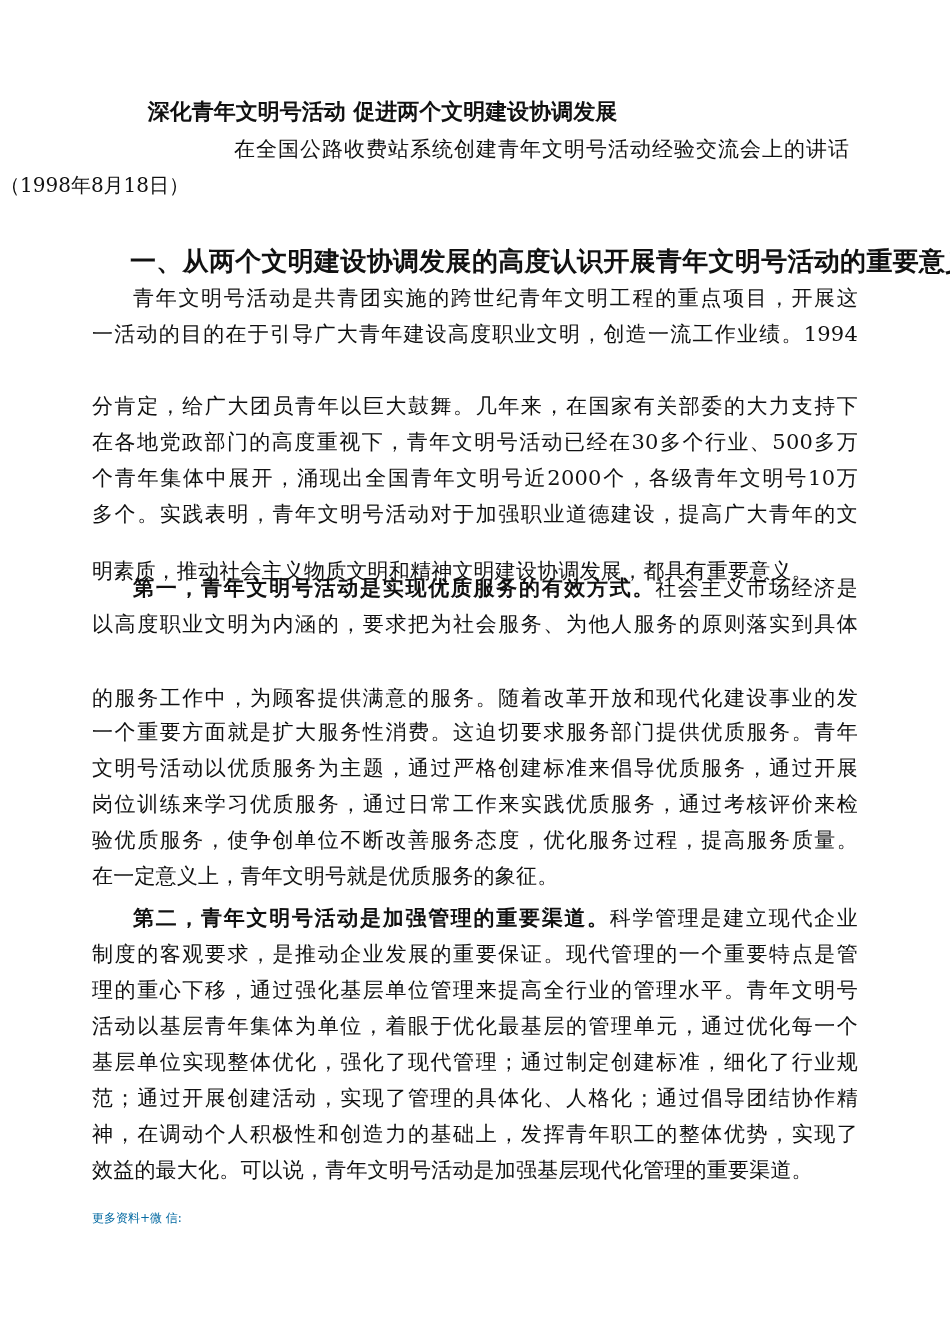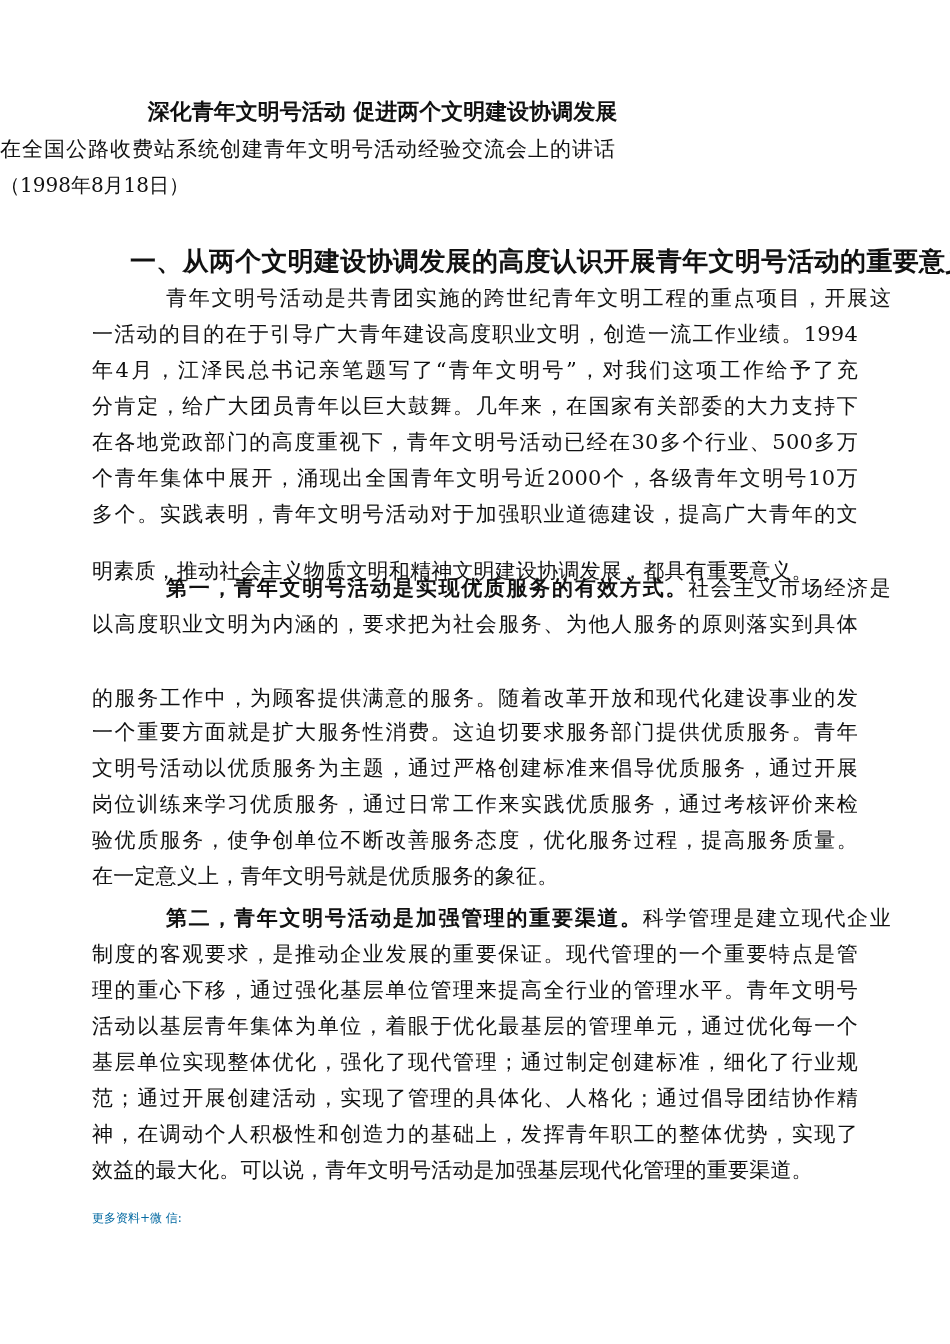--- a/index.html
+++ b/index.html
@@ -1,40 +1,39 @@
 <!DOCTYPE html>
 <html><head>
   <meta charset="utf-8">
   <style>
     html, body { margin: 0; padding: 0; background: #ffffff; }
     body { width: 950px; height: 1344px; position: relative; overflow: hidden; font-family: "DejaVu Serif", "Liberation Serif", serif; color: #111; }
     .page { position: absolute; left: 0; top: 0; width: 950px; height: 1344px; }
     .title { position: absolute; left: 0; width: 765px; top: 96px; text-align: center; font-size: 22px; font-weight: bold; letter-spacing: 0px; line-height: 30px; }
-    .subtitle { position: absolute; left: 0; width: 850px; top: 134px; text-align: left; font-size: 21px; line-height: 30px; letter-spacing: 1px; }
+    .subtitle { position: absolute; left: 0; width: 850px; top: 134px; text-align: right; font-size: 21px; line-height: 30px; letter-spacing: 1px; }
     .date { position: absolute; left: 0; width: 950px; top: 170px; text-align: left; font-size: 20px; line-height: 30px; }
     .section-heading { position: absolute; left: 130px; top: 246px; font-size: 26px; font-weight: bold; line-height: 30px; font-family: "DejaVu Sans", "Liberation Sans", sans-serif; white-space: nowrap; letter-spacing: 0.3px; }
     .line { position: absolute; left: 92px; width: 766px; height: 36px; font-size: 21px; line-height: 36px; white-space: nowrap; text-align: justify; text-align-last: justify; letter-spacing: 0.2px; }
-    .line.indent { left: 133px; width: 725px; margin-left: 33px; }
+    .line.indent { left: 133px; width: 725px; }
     .line.last { text-align-last: left; }
     .lead { font-weight: bold; }
     .footer { position: absolute; left: 92px; top: 1207px; font-size: 12px; color: #0369a1; line-height: 22px; white-space: nowrap; }
   </style>
 </head>
 <body>
 
 <div class="page">
   <div class="title">深化青年文明号活动 促进两个文明建设协调发展</div>
   <div class="subtitle">在全国公路收费站系统创建青年文明号活动经验交流会上的讲话</div>
   <div class="date">（1998年8月18日）</div>
 
   <div class="section-heading">一、从两个文明建设协调发展的高度认识开展青年文明号活动的重要意义</div>
 
   <div class="line indent" style="top:280px">青年文明号活动是共青团实施的跨世纪青年文明工程的重点项目，开展这</div>
   <div class="line" style="top:316px">一活动的目的在于引导广大青年建设高度职业文明，创造一流工作业绩。1994</div>
-  <div class="line" style="top:352px">年4月，江泽民总书记亲笔题写了“青年文明号”，对我们这项工作给予了充</div>
   <div class="line" style="top:388px">分肯定，给广大团员青年以巨大鼓舞。几年来，在国家有关部委的大力支持下</div>
   <div class="line" style="top:424px">在各地党政部门的高度重视下，青年文明号活动已经在30多个行业、500多万</div>
   <div class="line" style="top:460px">个青年集体中展开，涌现出全国青年文明号近2000个，各级青年文明号10万</div>
   <div class="line" style="top:496px">多个。实践表明，青年文明号活动对于加强职业道德建设，提高广大青年的文</div>
   <div class="line last" style="top:553px">明素质，推动社会主义物质文明和精神文明建设协调发展，都具有重要意义。</div>
 
   <div class="line indent" style="top:570px"><span class="lead">第一，青年文明号活动是实现优质服务的有效方式。</span><span>社会主义市场经济是</span></div>
   <div class="line" style="top:606px">以高度职业文明为内涵的，要求把为社会服务、为他人服务的原则落实到具体</div>
   <div class="line" style="top:680px">的服务工作中，为顾客提供满意的服务。随着改革开放和现代化建设事业的发</div>
   <div class="line" style="top:714px">一个重要方面就是扩大服务性消费。这迫切要求服务部门提供优质服务。青年</div>

